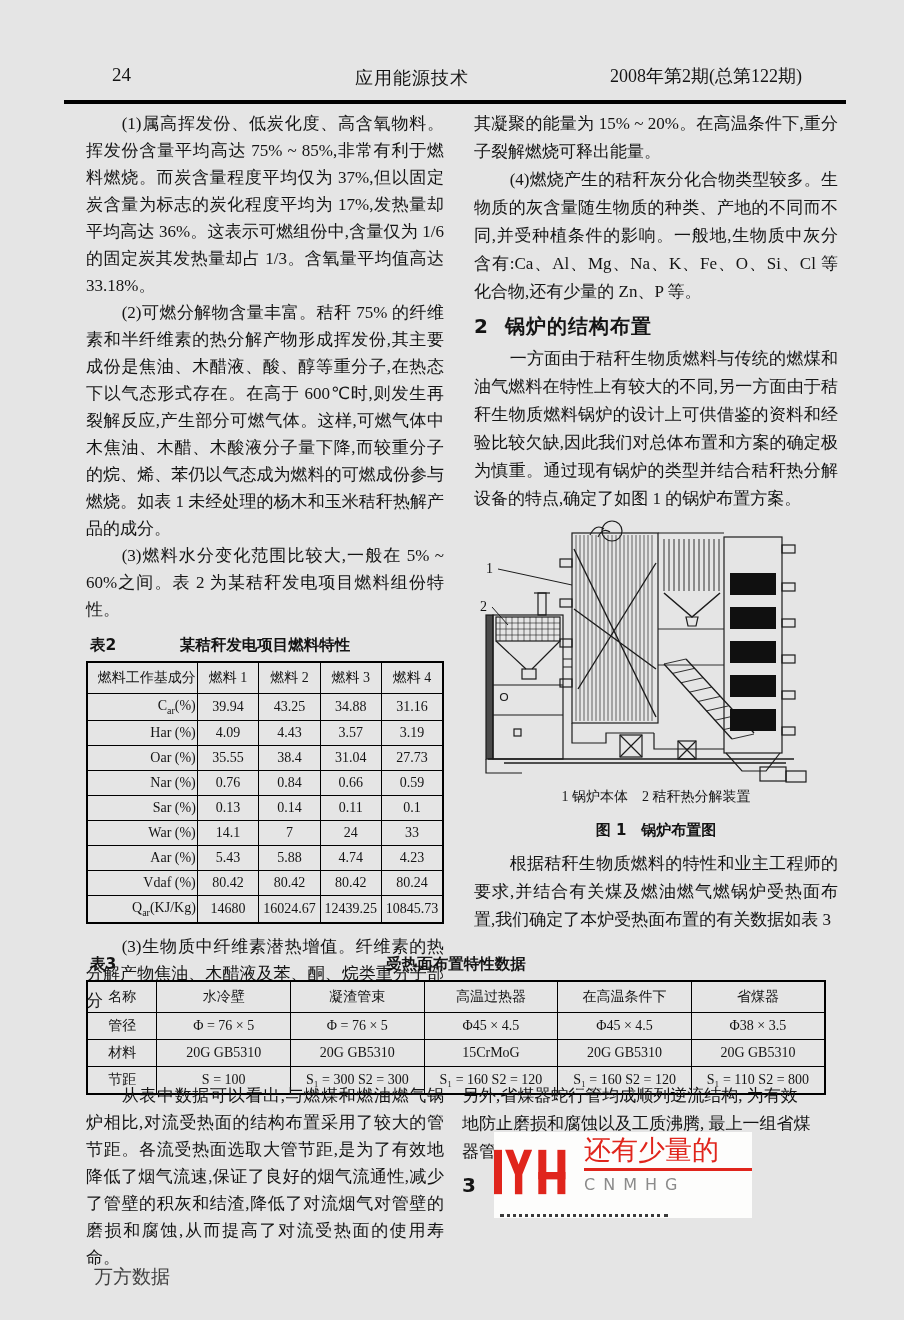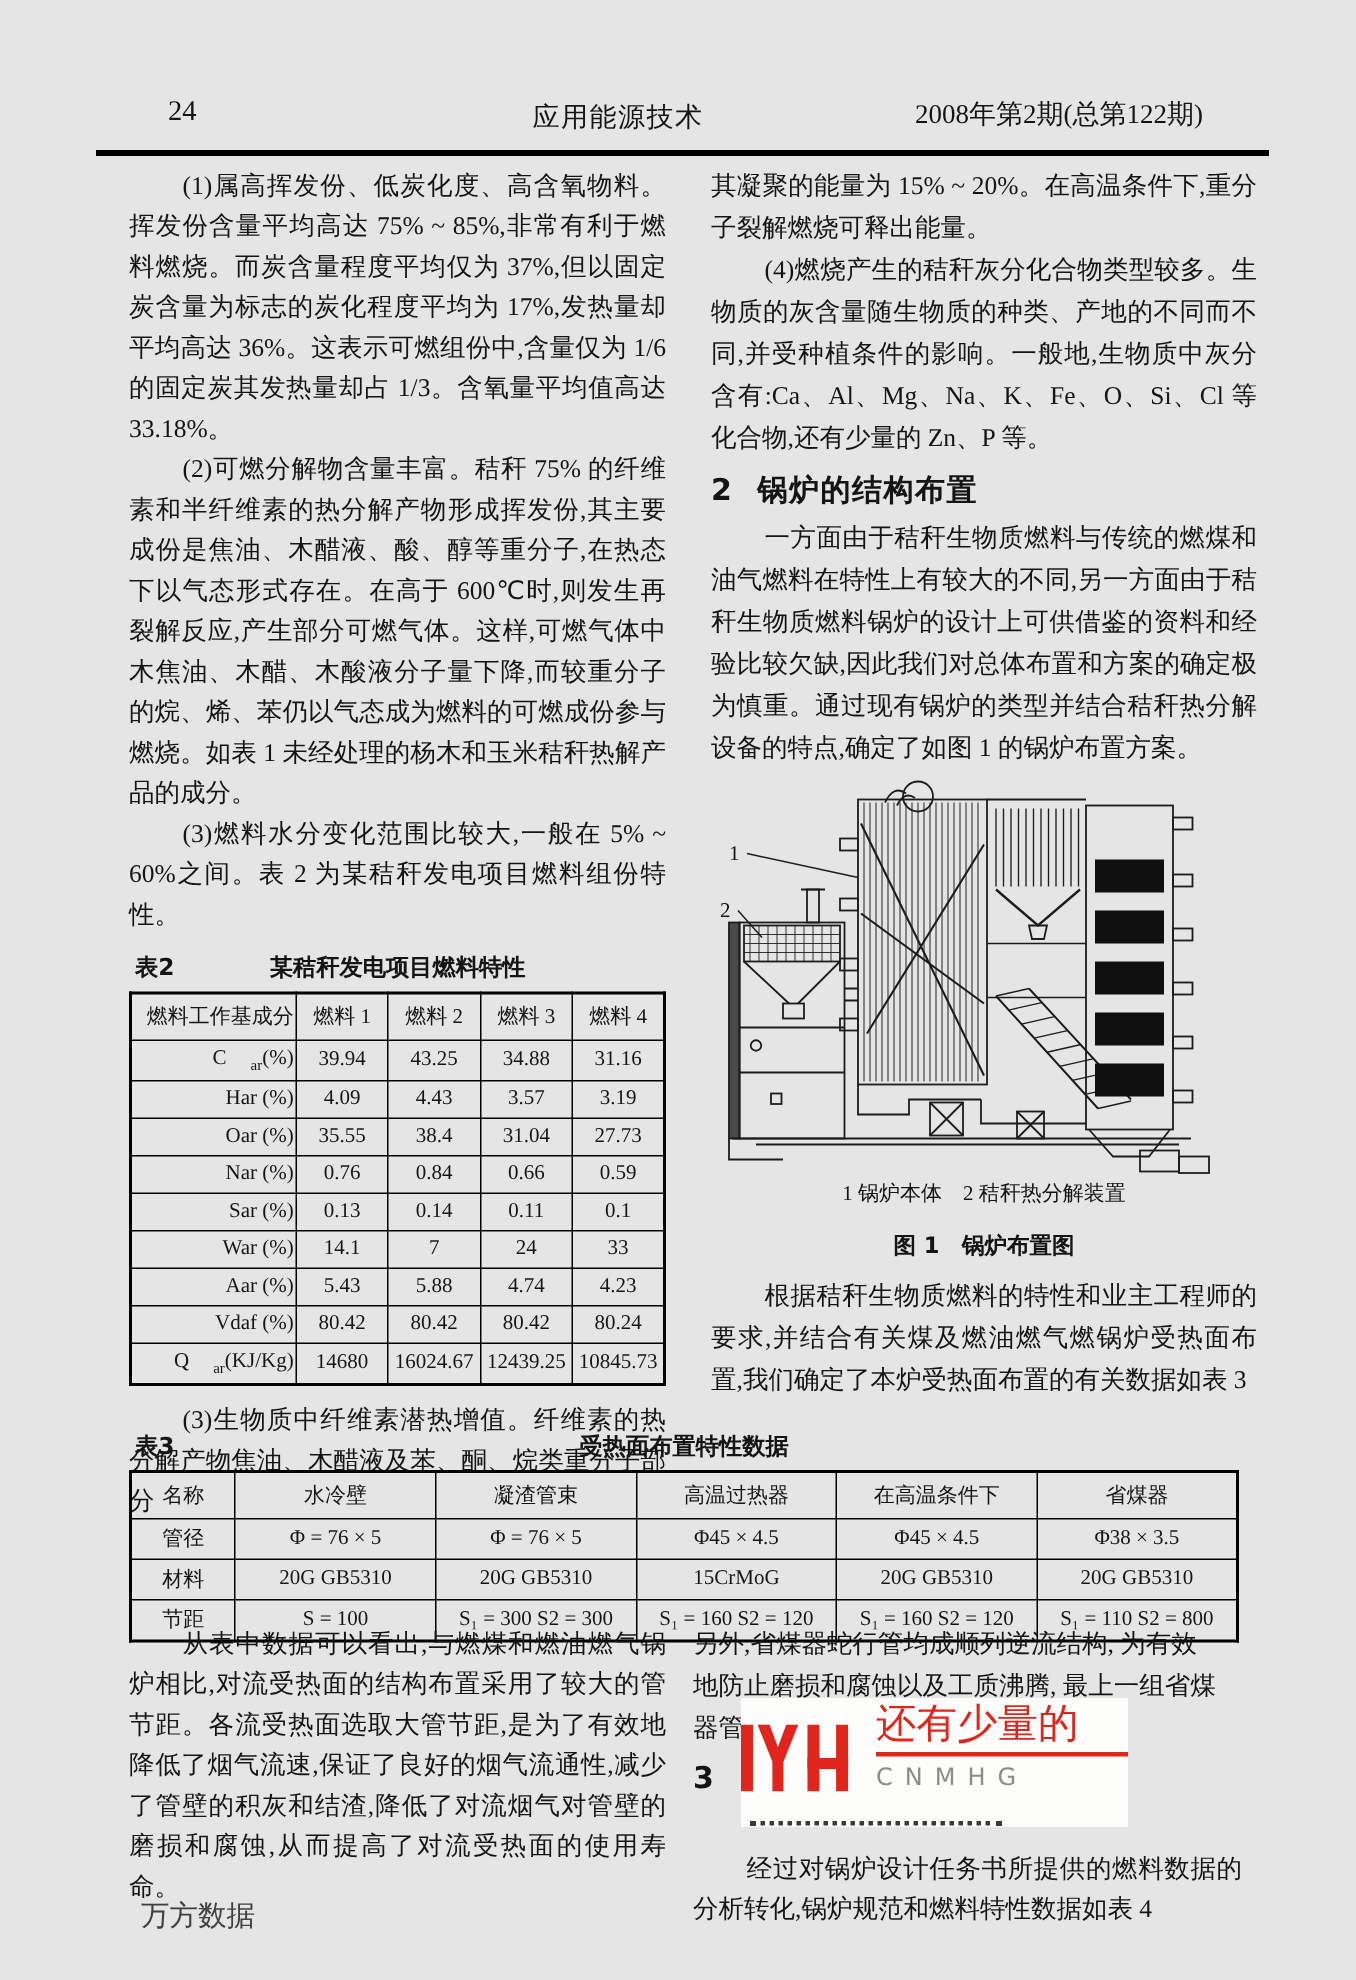--- a/index.html
+++ b/index.html
@@ -23,21 +23,21 @@
   .sec-heading .num{margin-right:16px;}
 
   
   .tbl-title{position:relative;font-size:15.5px;font-weight:700;margin:12px 0 6px;height:20px;
              font-family:"DejaVu Sans","Liberation Sans",sans-serif;}
   .tbl-title .lab{position:absolute;left:4px;}
   .tbl-title .ttl{position:absolute;left:0;right:0;text-align:center;}
   table{border-collapse:collapse;width:100%;table-layout:fixed;font-size:14px;border:2px solid #000;}
   th,td{border:1px solid #000;text-align:center;font-weight:400;padding:4px 1px;overflow:hidden;white-space:nowrap;}
   th{padding:6px 1px;}
-  sub{font-size:10px;margin-left:16px;}
+  sub{font-size:10px;}
   #table2 th:first-child,#table2 td:first-child{width:30%;text-align:right;}
   #table3 th:first-child,#table3 td:first-child{width:9%;}
   .t3wrap{position:absolute;left:86px;top:942px;width:740px;}
 
   
   .figure{margin-top:6px;}
   .fig-legend{text-align:center;font-size:14px;margin-top:0;line-height:20px;}
   .fig-caption{text-align:center;font-size:15px;font-weight:700;margin:14px 0 10px;
                font-family:"DejaVu Sans","Liberation Sans",sans-serif;}
   svg{display:block;}
@@ -358,21 +358,20 @@
     <p class="indent">从表中数据可以看出,与燃煤和燃油燃气锅炉相比,对流受热面的结构布置采用了较大的管节距。各流受热面选取大管节距,是为了有效地降低了烟气流速,保证了良好的烟气流通性,减少了管壁的积灰和结渣,降低了对流烟气对管壁的磨损和腐蚀,从而提高了对流受热面的使用寿命。</p>
   </div>
 
   <div class="bottom-right">
     <div class="br-line">另外,省煤器蛇行管均成顺列逆流结构, 为有效</div>
     <div class="br-line">地防止磨损和腐蚀以及工质沸腾, 最上一组省煤</div>
     <div class="br-line">器管组</div>
     <div class="sec3">
       <span>3</span><span class="partial">锅</span>
     </div>
-    <p class="indent" style="margin-top:26px">经过对锅炉设计任务书所提供的燃料数据的分析转化,锅炉规范和燃料特性数据如表 4</p>
   </div>
 
   <div class="watermark">
     <svg width="100" height="80" viewBox="0 0 130 80">
       <g fill="#e0251c">
         <rect x="0" y="4" width="13" height="72"></rect>
         <polygon points="18,4 31,4 40,28 49,4 62,4 46,44 46,76 34,76 34,44"></polygon>
         <rect x="72" y="4" width="13" height="72"></rect>
         <rect x="103" y="4" width="13" height="72"></rect>
         <rect x="72" y="40" width="44" height="12"></rect>

